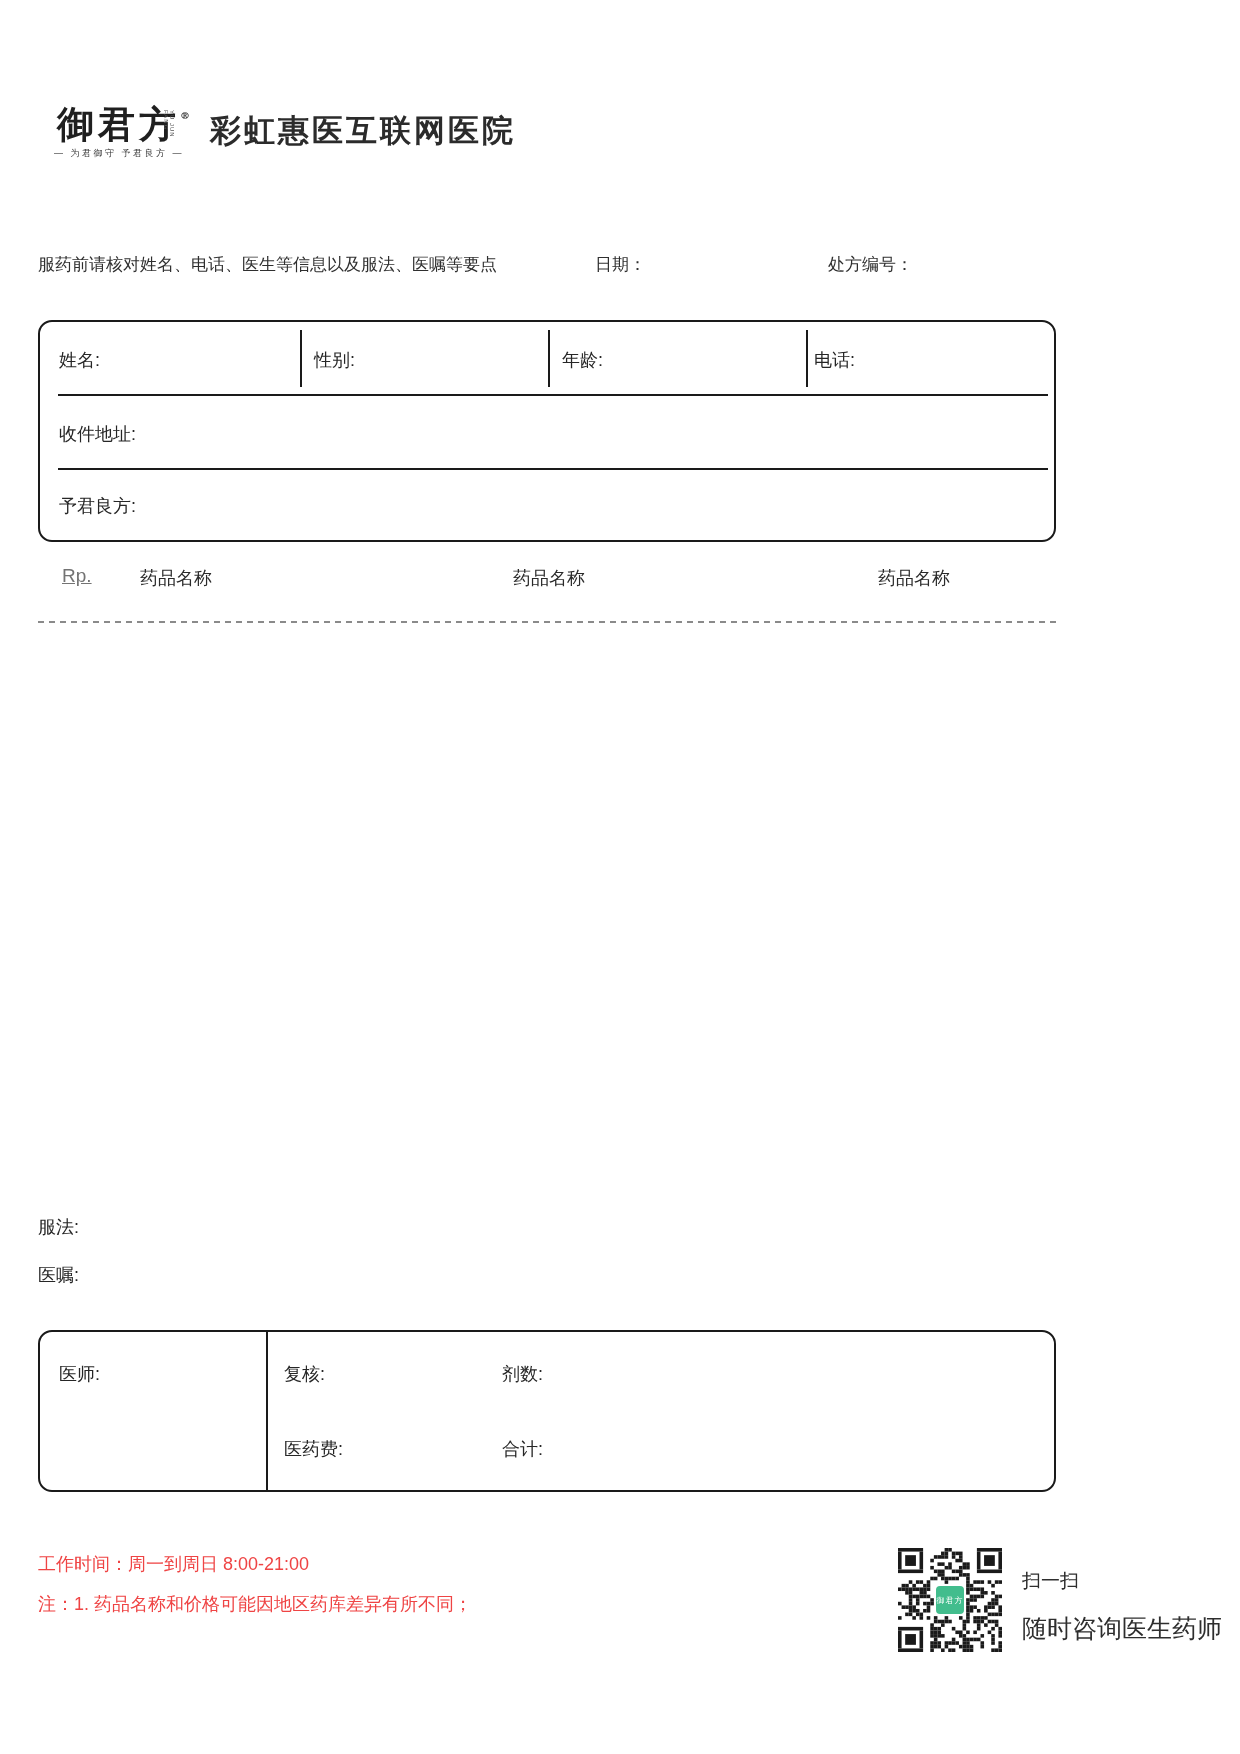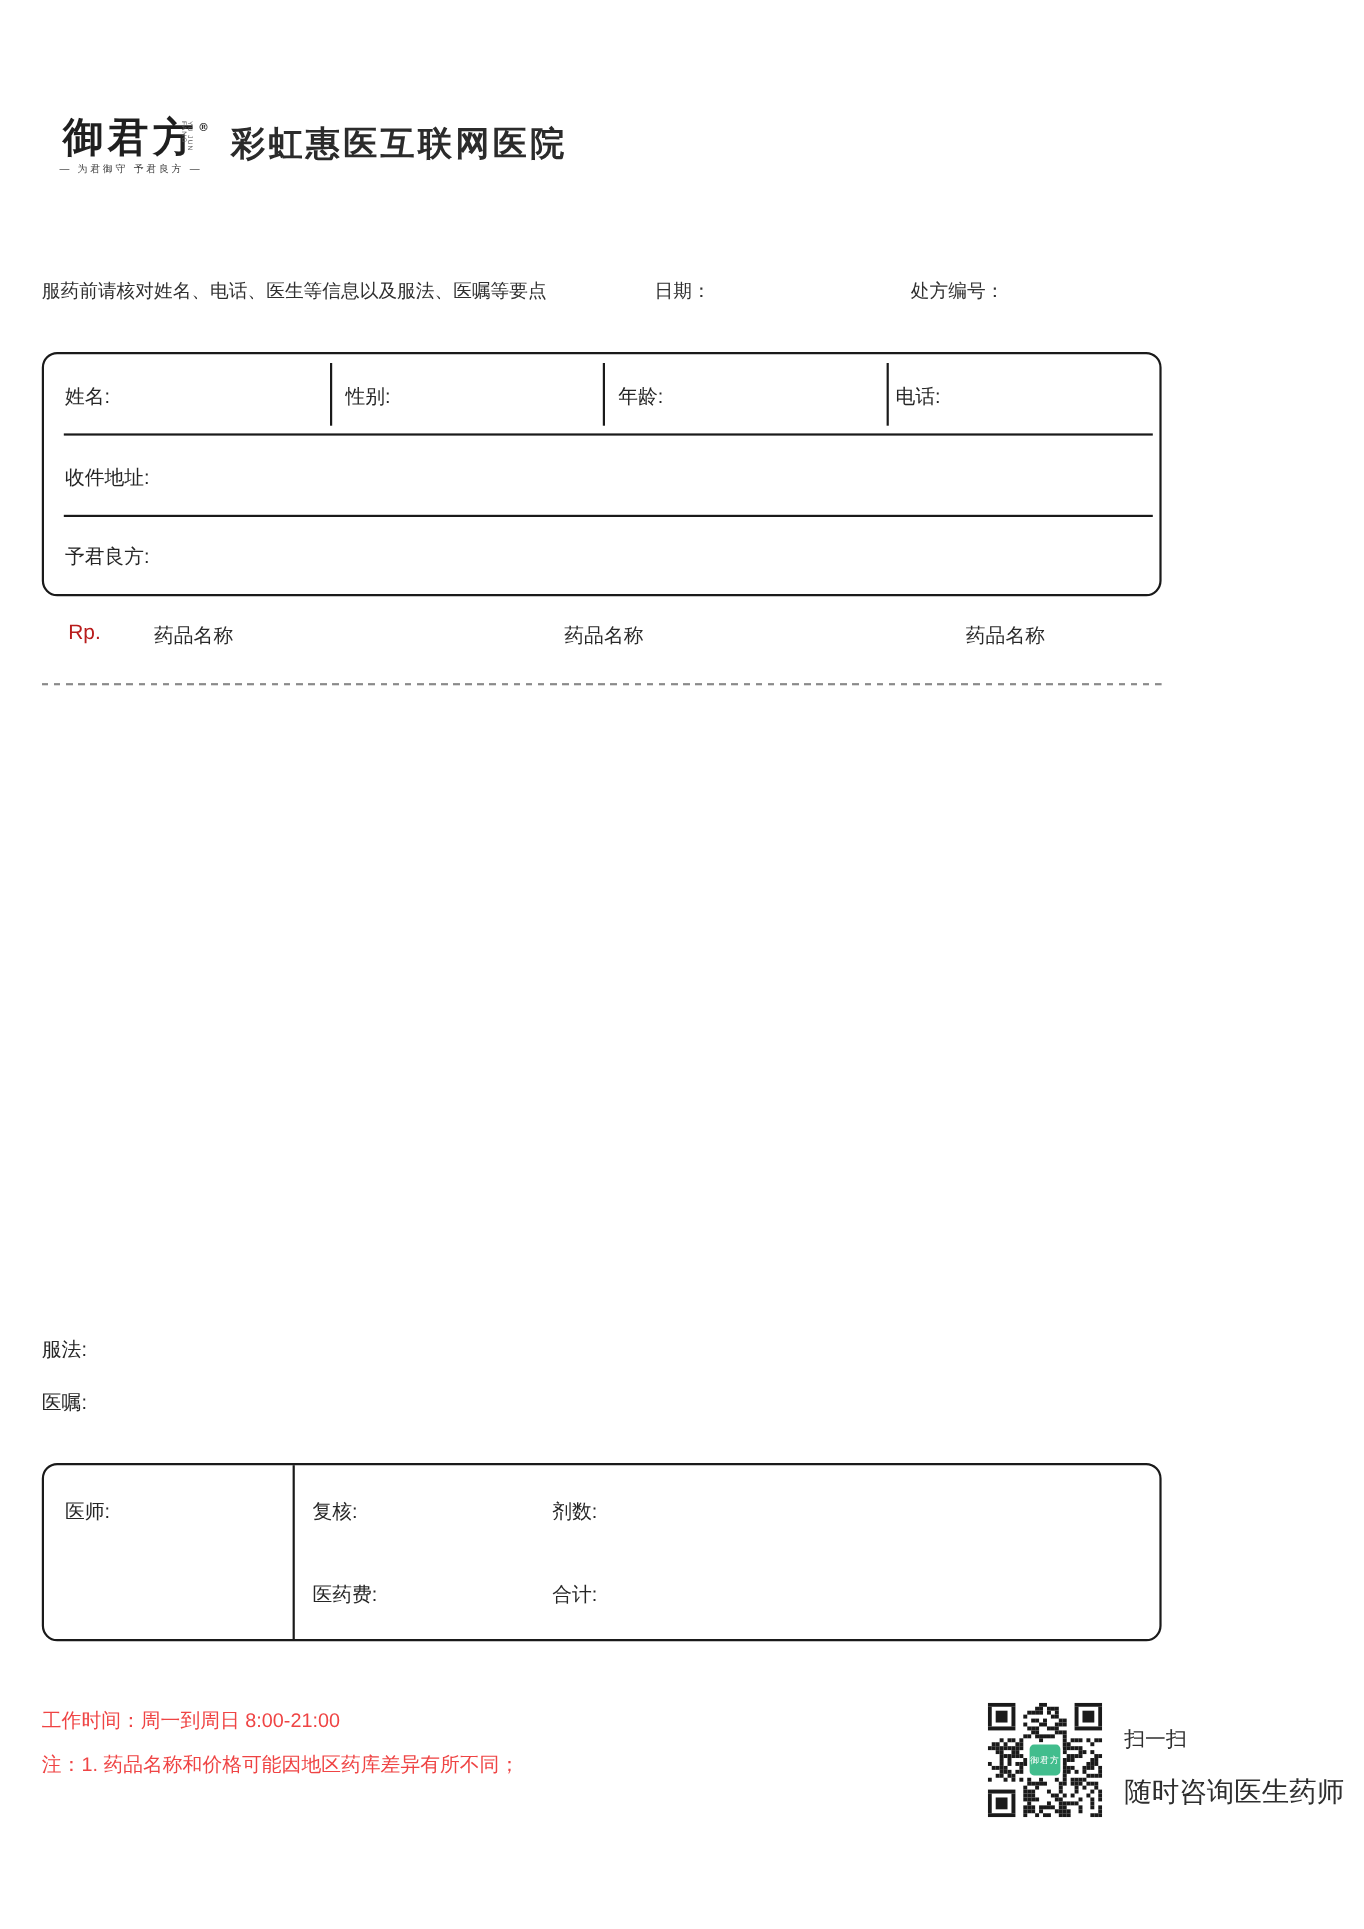--- a/index.html
+++ b/index.html
@@ -54,21 +54,21 @@
   .frame {
     border: 2px solid #1a1a1a;
     border-radius: 14px;
     background: #fff;
   }
   .hline { background: #1a1a1a; height: 2px; }
   .vline { background: #1a1a1a; width: 2px; }
   .field-label { font-size: 18px; color: #262626; white-space: nowrap; }
 
   
-  .rp-label { font-size: 19px; color: #b91c1c; }
+  .rp-label { font-size: 19px; color: #737373; text-decoration: underline; }
   .col-head { font-size: 18px; color: #2a2a2a; }
   .dashed-line {
     height: 2px;
     background: repeating-linear-gradient(90deg, #8a8a8a 0 6px, transparent 6px 11px);
   }
 
   
   .footer-text { font-size: 18px; color: #ef4444; }
   .qr-wrap { width: 104px; height: 104px; }
   .qr-wrap svg { width: 100%; height: 100%; display: block; }

